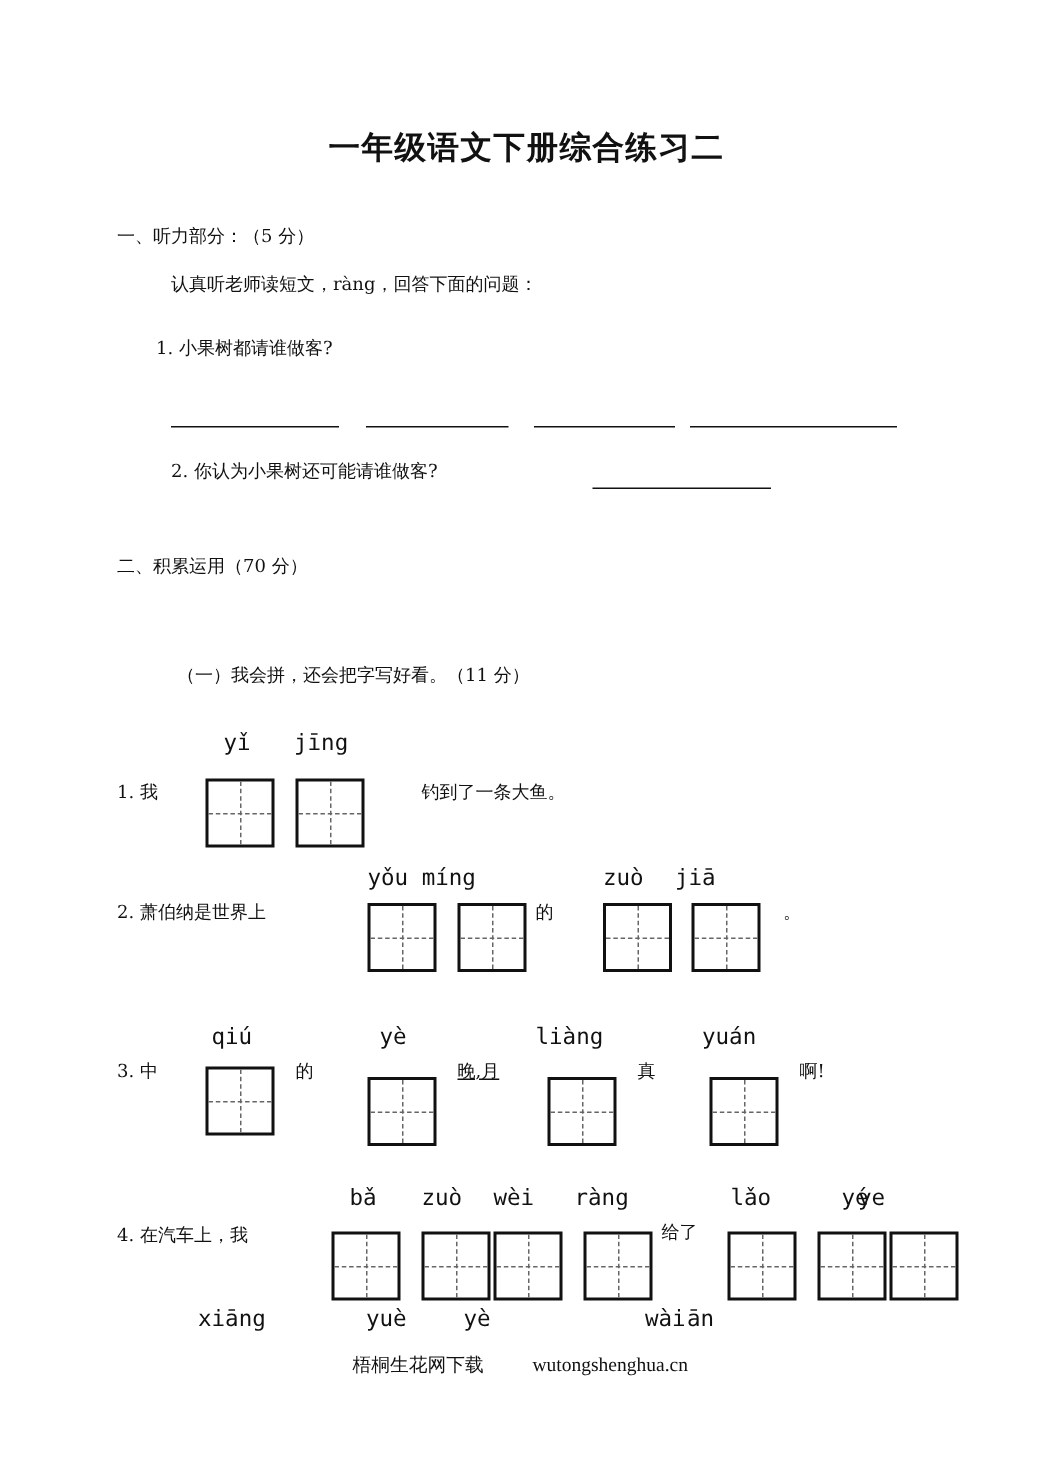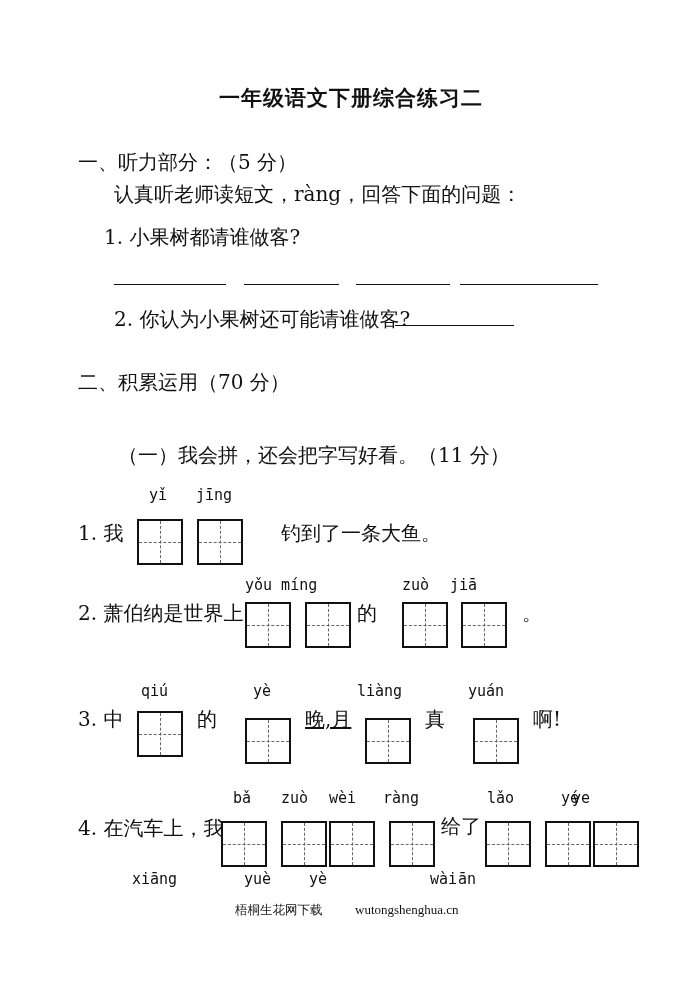--- a/index.html
+++ b/index.html
@@ -3,21 +3,21 @@
 <meta charset="utf-8">
 <style>
   html, body { margin: 0; padding: 0; background: #ffffff; }
   body {
     width: 695px; height: 982px; position: relative; overflow: hidden;
     font-family: "DejaVu Serif", "Liberation Serif", serif;
     color: #111;
   }
   .abs { position: absolute; white-space: nowrap; }
   .title { font-family: "DejaVu Sans", "Liberation Sans", sans-serif; font-weight: bold; font-size: 21px; letter-spacing: 1px; }
-  .t16 { font-size: 20px; }
+  .t16 { font-size: 12px; }
   .py { font-family: "DejaVu Sans Mono", "Liberation Mono", monospace; font-size: 15px; }
   .line { position: absolute; height: 0; border-top: 1.3px solid #111; }
   .box {
     position: absolute; width: 42px; height: 42px;
     border: 2px solid #111; box-sizing: content-box;
   }
   .box::before {
     content: ""; position: absolute; left: 50%; top: 0; bottom: 0;
     border-left: 1px dashed #666;
   }

